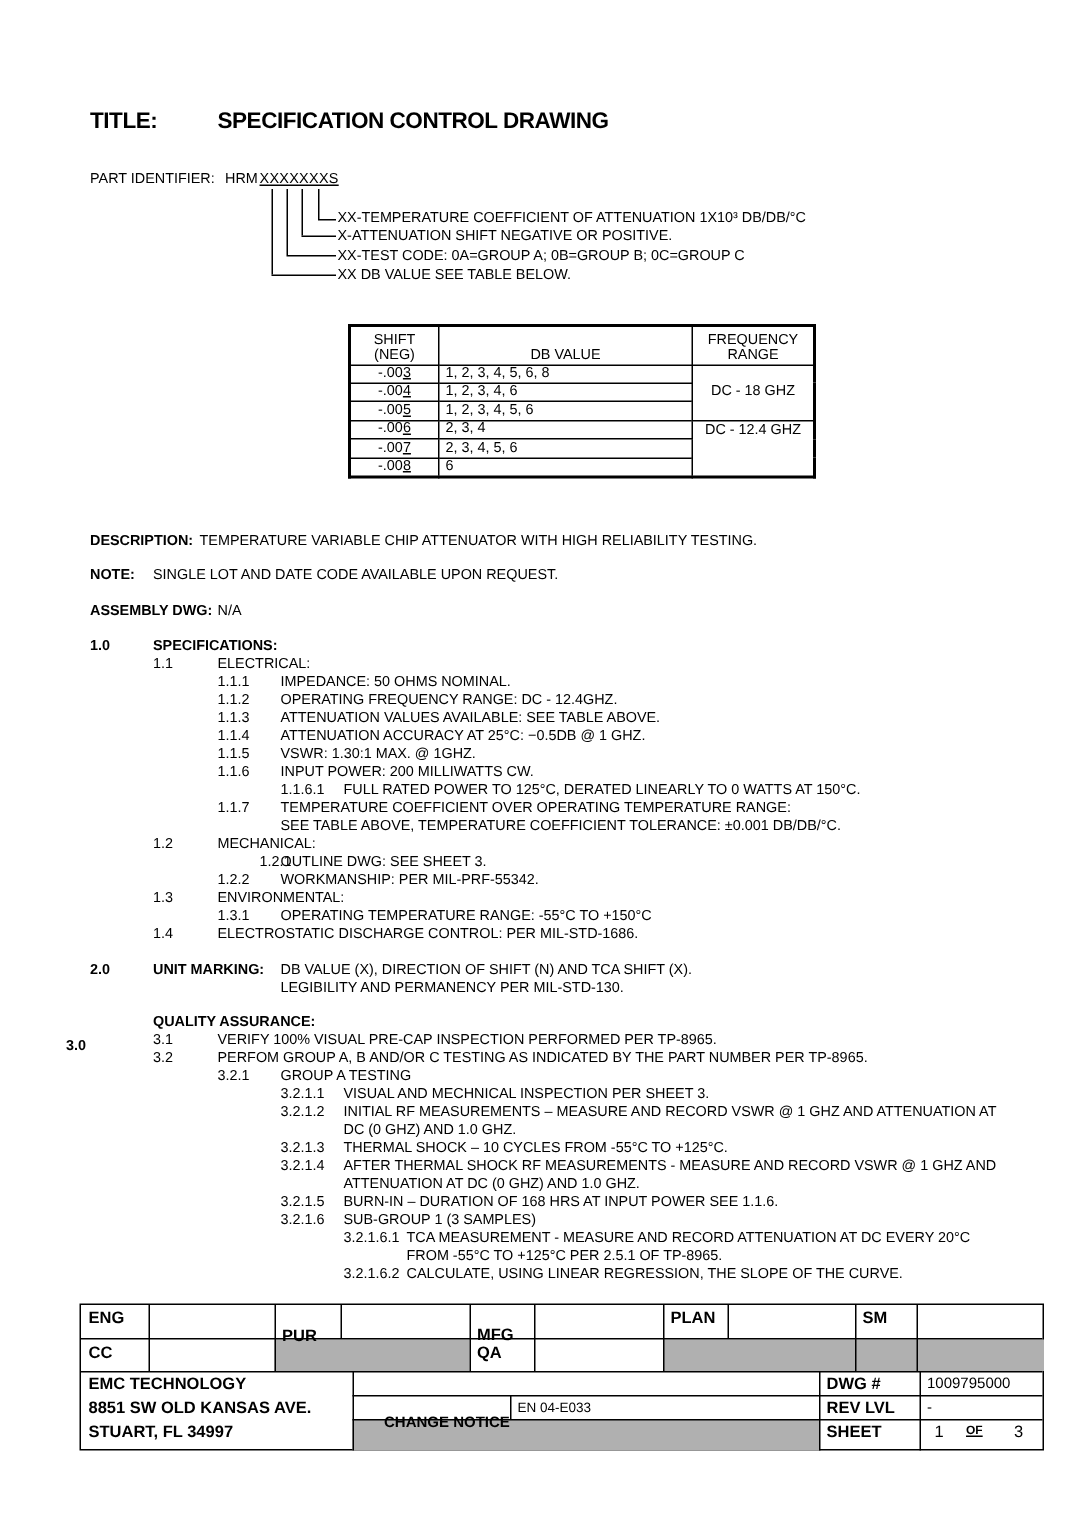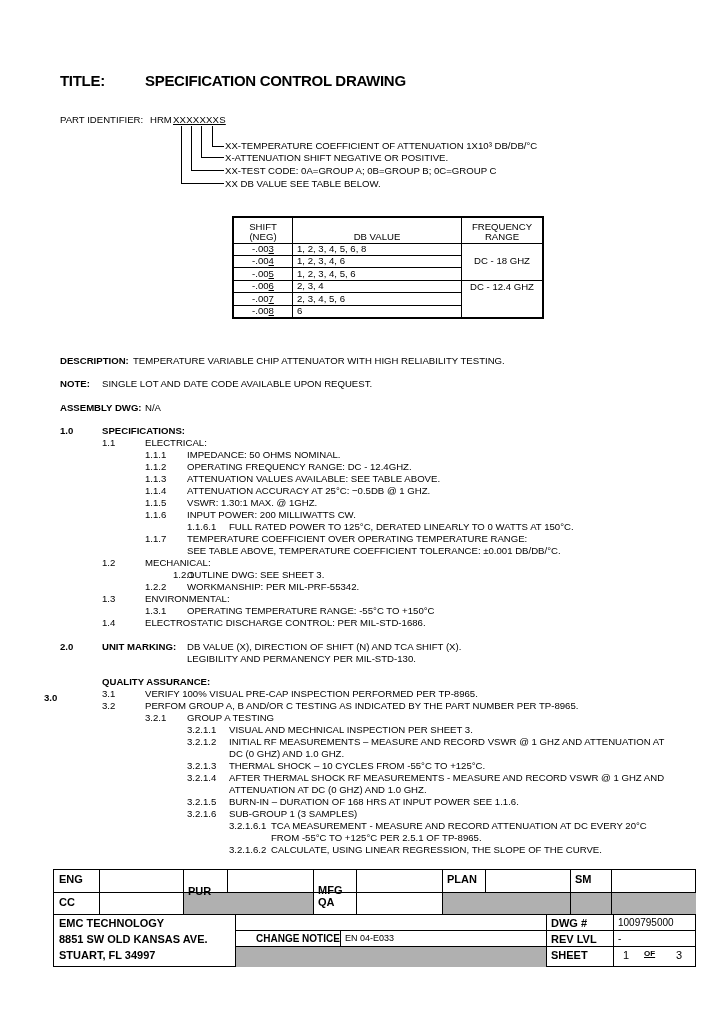--- a/index.html
+++ b/index.html
@@ -260,21 +260,21 @@
   <div class="tb-cell" style="left:388px; top:3px;">PLAN</div>
   <div class="tb-cell" style="left:516px; top:3px;">SM</div>
 
   <div class="tb-cell" style="left:0; top:26px;">CC</div>
   <div class="tb-cell" style="left:259px; top:26px;">QA</div>
 
   <div class="tb-cell" style="left:0; top:47px;">EMC TECHNOLOGY</div>
   <div class="tb-cell" style="left:0; top:63px;">8851 SW OLD KANSAS AVE.</div>
   <div class="tb-cell" style="left:0; top:79px;">STUART, FL 34997</div>
 
-  <div class="tb-cell" style="left:181px; top:63px; font-size:10px;padding-left:21px;">CHANGE NOTICE</div>
+  <div class="tb-cell" style="left:181px; top:73px; font-size:10px;padding-left:21px;">CHANGE NOTICE</div>
   <div class="tb-cell tb-norm" style="left:286px; top:63px; font-size:9px;">EN 04-E033</div>
 
   <div class="tb-cell" style="left:492px; top:47px;">DWG #</div>
   <div class="tb-cell tb-norm" style="left:559px; top:47px;">1009795000</div>
   <div class="tb-cell" style="left:492px; top:63px;">REV LVL</div>
   <div class="tb-cell tb-norm" style="left:559px; top:63px;">-</div>
   <div class="tb-cell" style="left:492px; top:79px;">SHEET</div>
   <div class="tb-cell tb-norm" style="left:564px; top:79px; font-size:11px;">1</div>
   <div class="tb-cell" style="left:585px; top:79px; font-size:8px; text-decoration:underline;">OF</div>
   <div class="tb-cell tb-norm" style="left:617px; top:79px; font-size:11px;">3</div>

